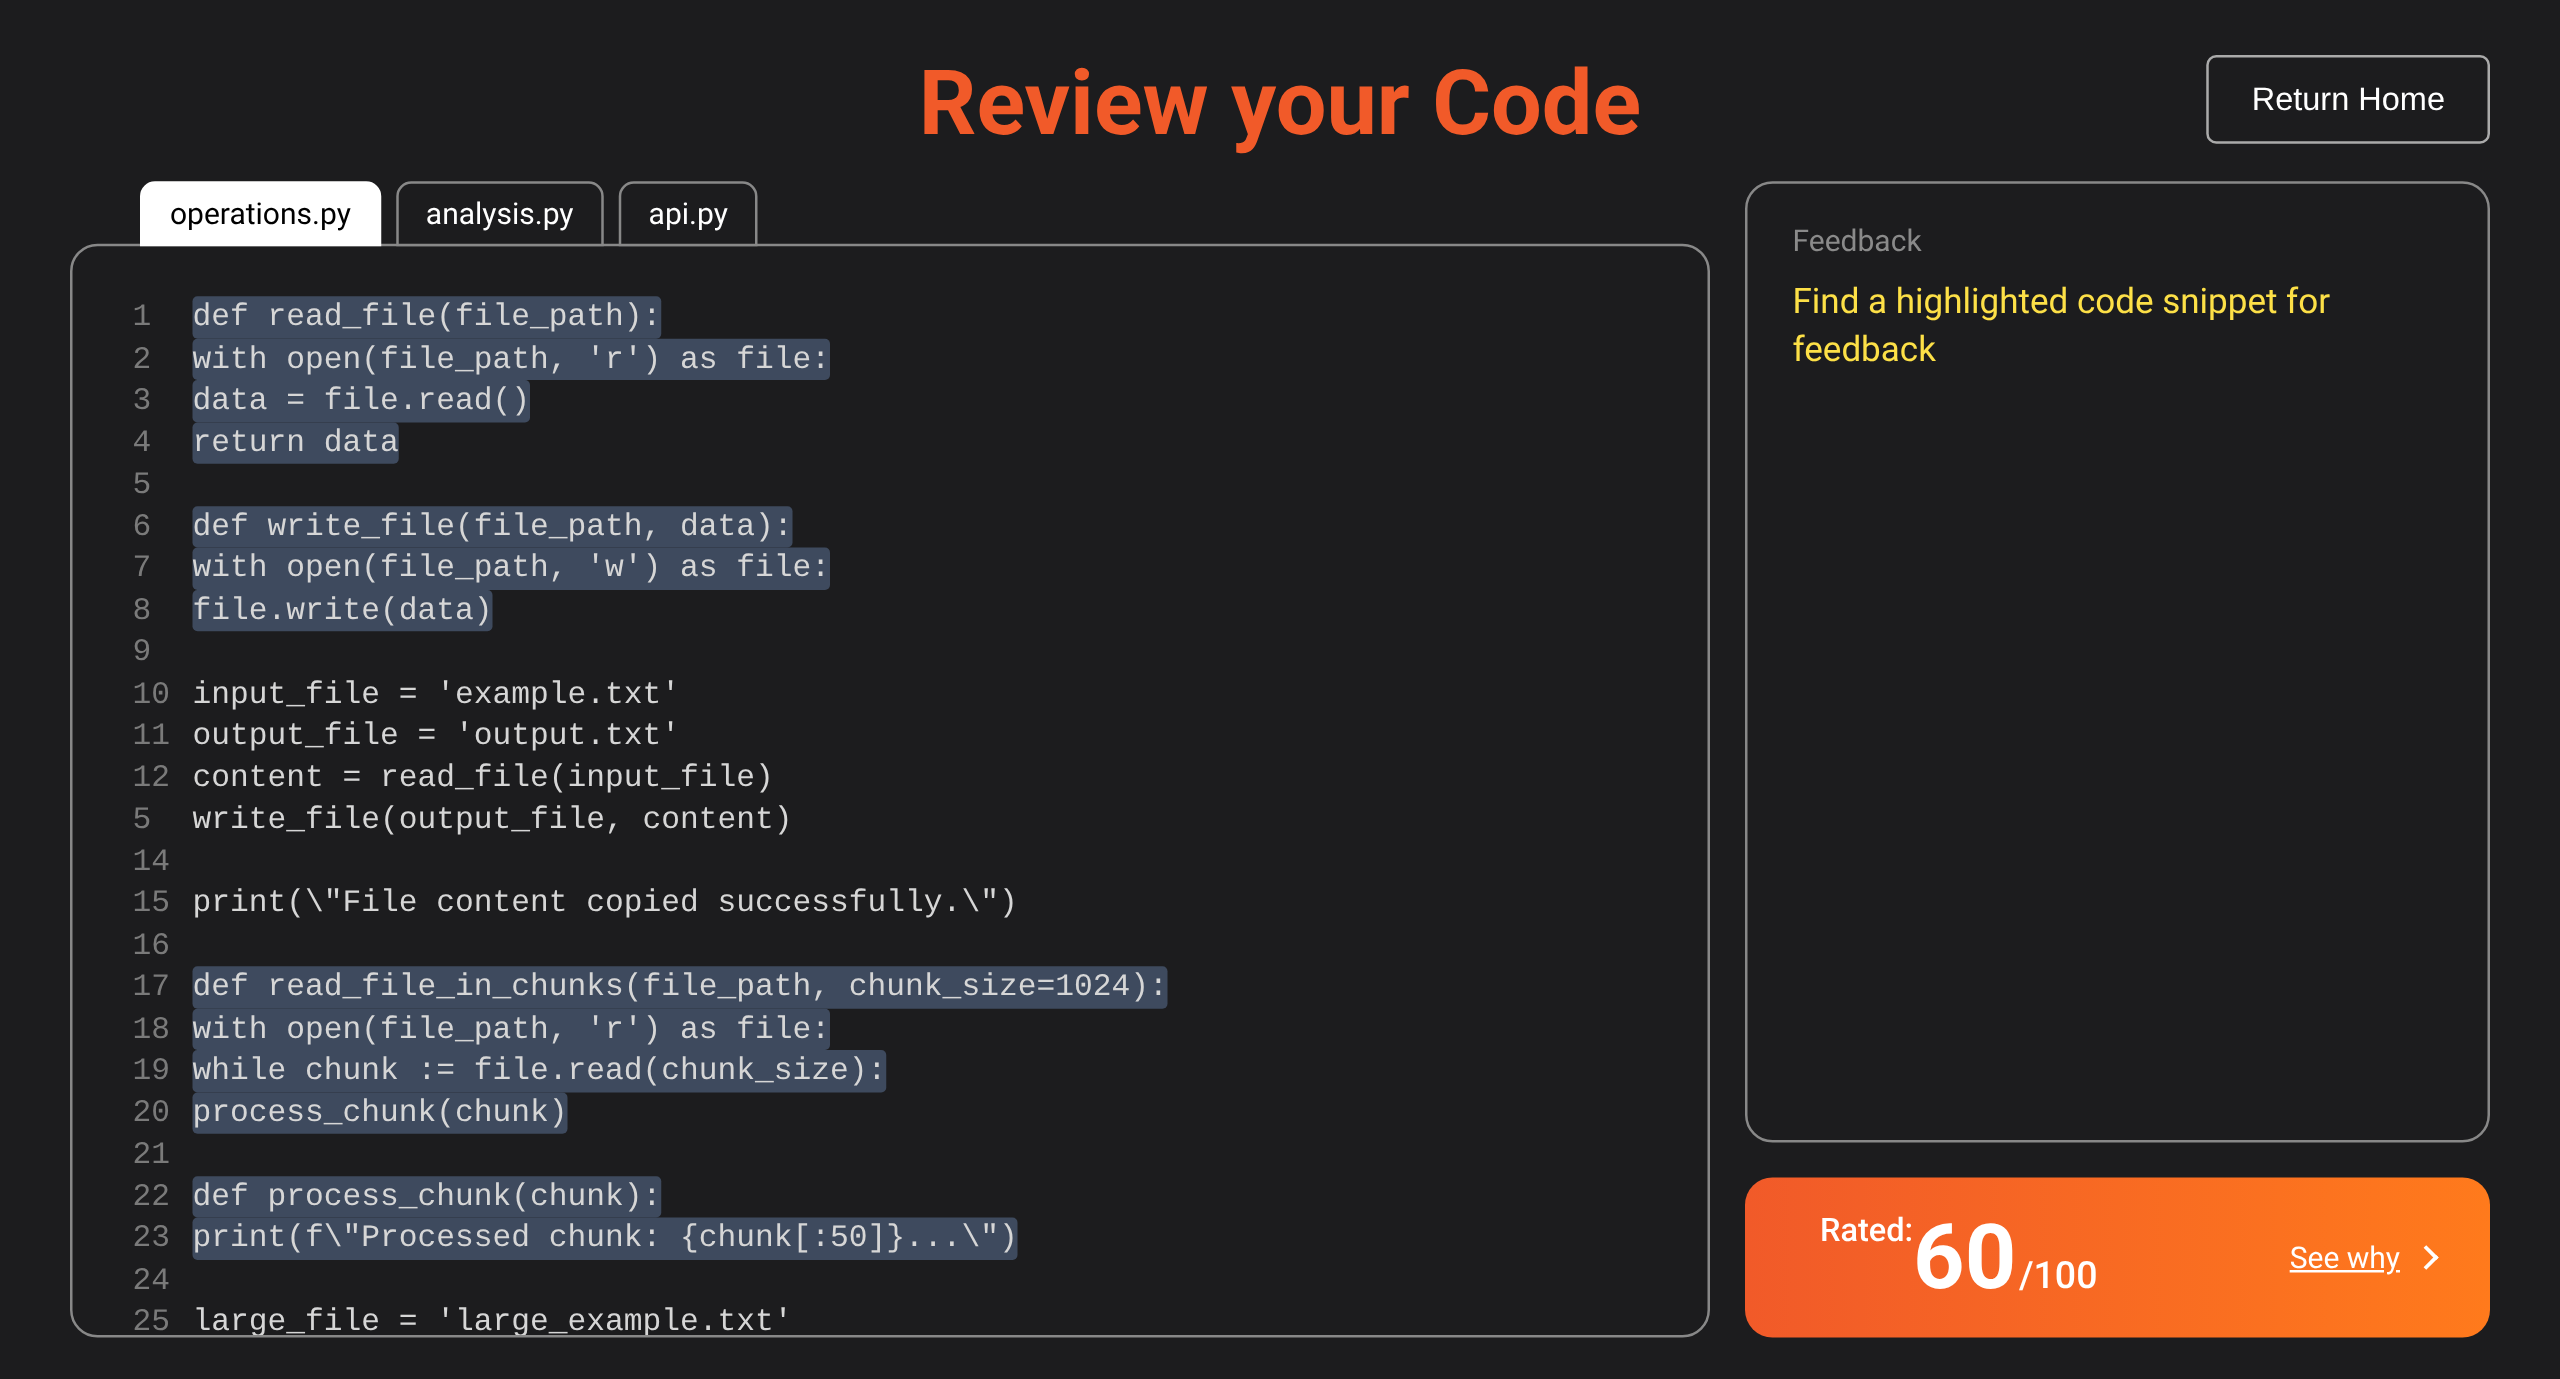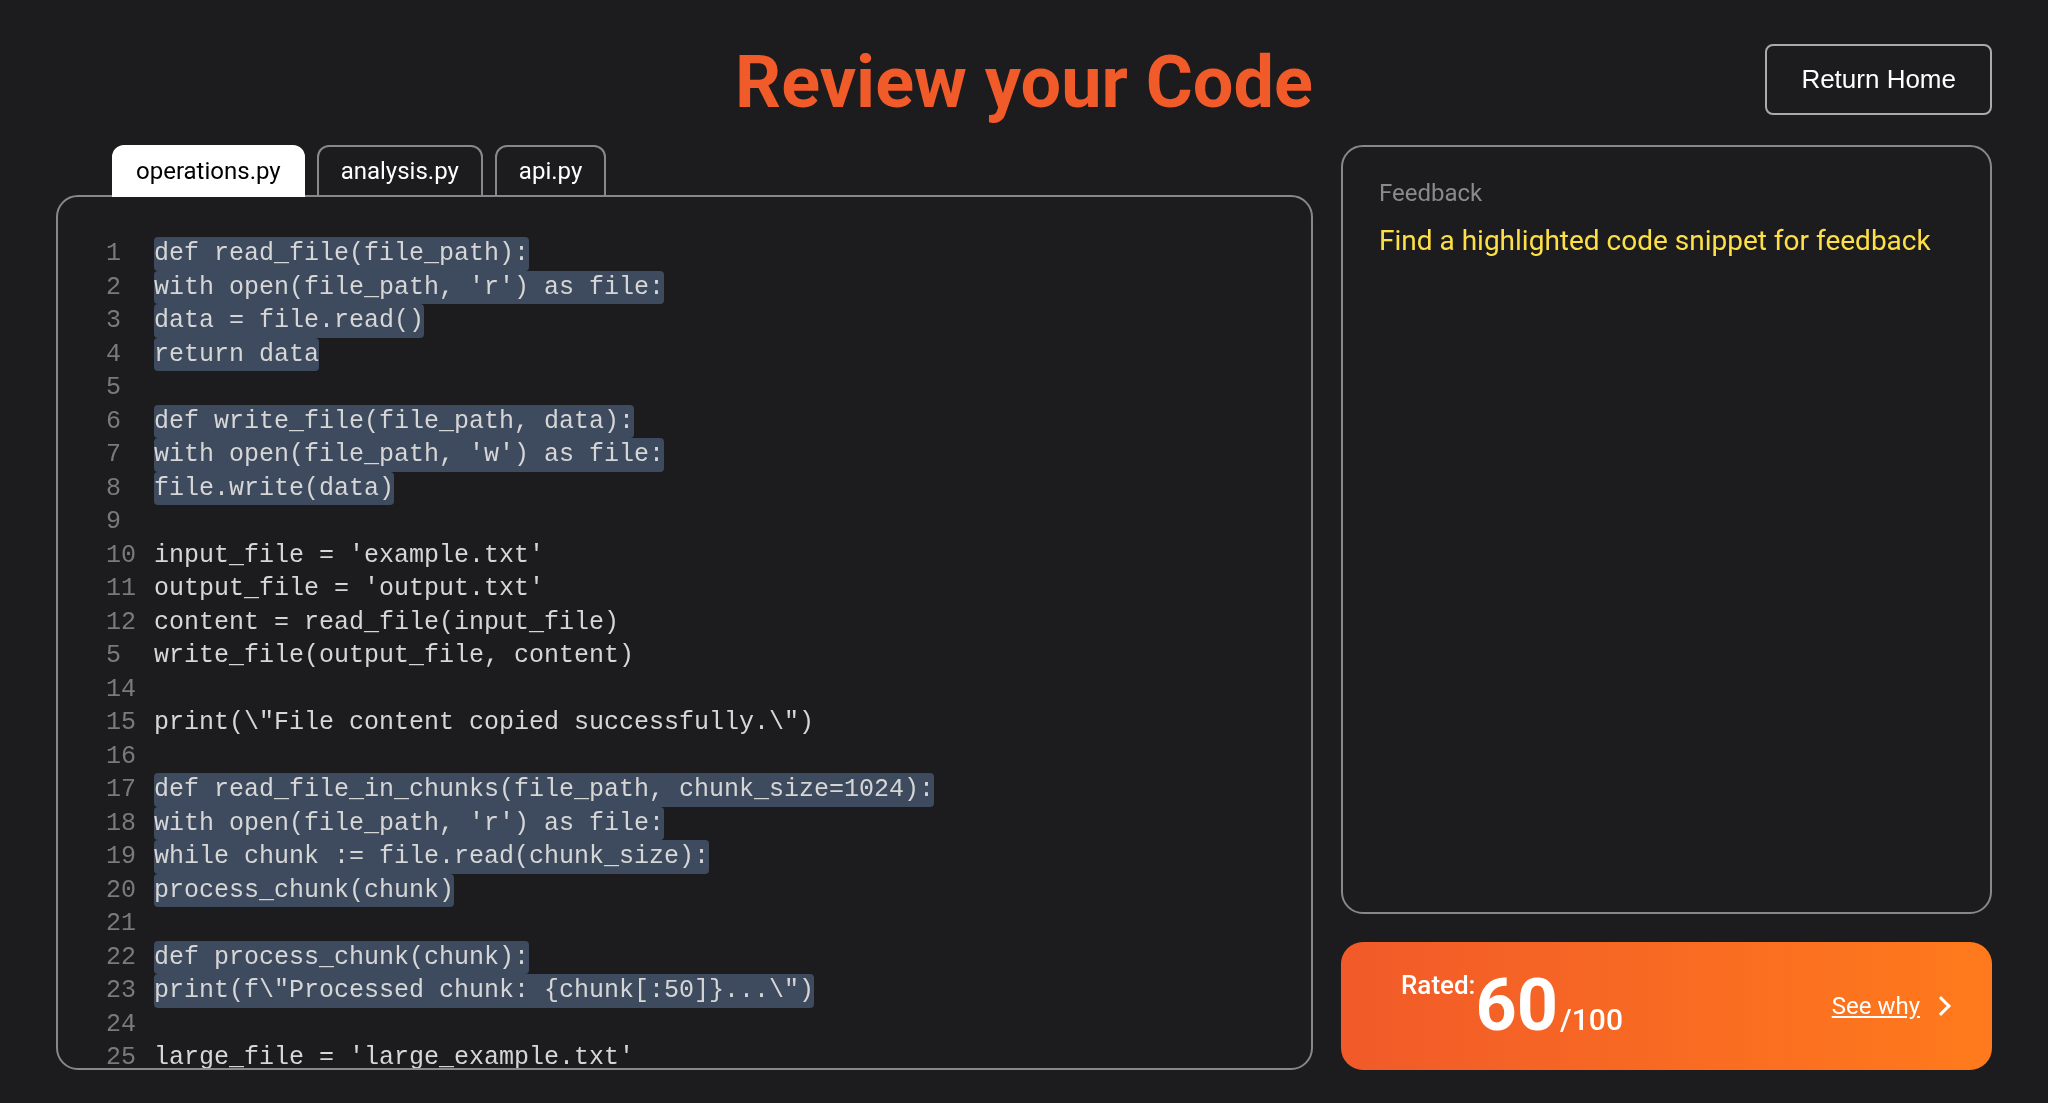--- a/index.html
+++ b/index.html
@@ -99,21 +99,21 @@
     }
     .code-text {
       color: #d6d6d6;
       white-space: pre;
     }
     .code-text.highlighted {
       background-color: #3e4a5e;
       border-radius: 4px;
     }
     .right-col {
-      width: 651px;
+      width: 596px;
       display: flex;
       flex-direction: column;
       gap: 28px;
     }
     .feedback-panel {
       border: 2px solid #888;
       border-radius: 22px;
       padding: 32px 36px;
       flex: 1;
     }

